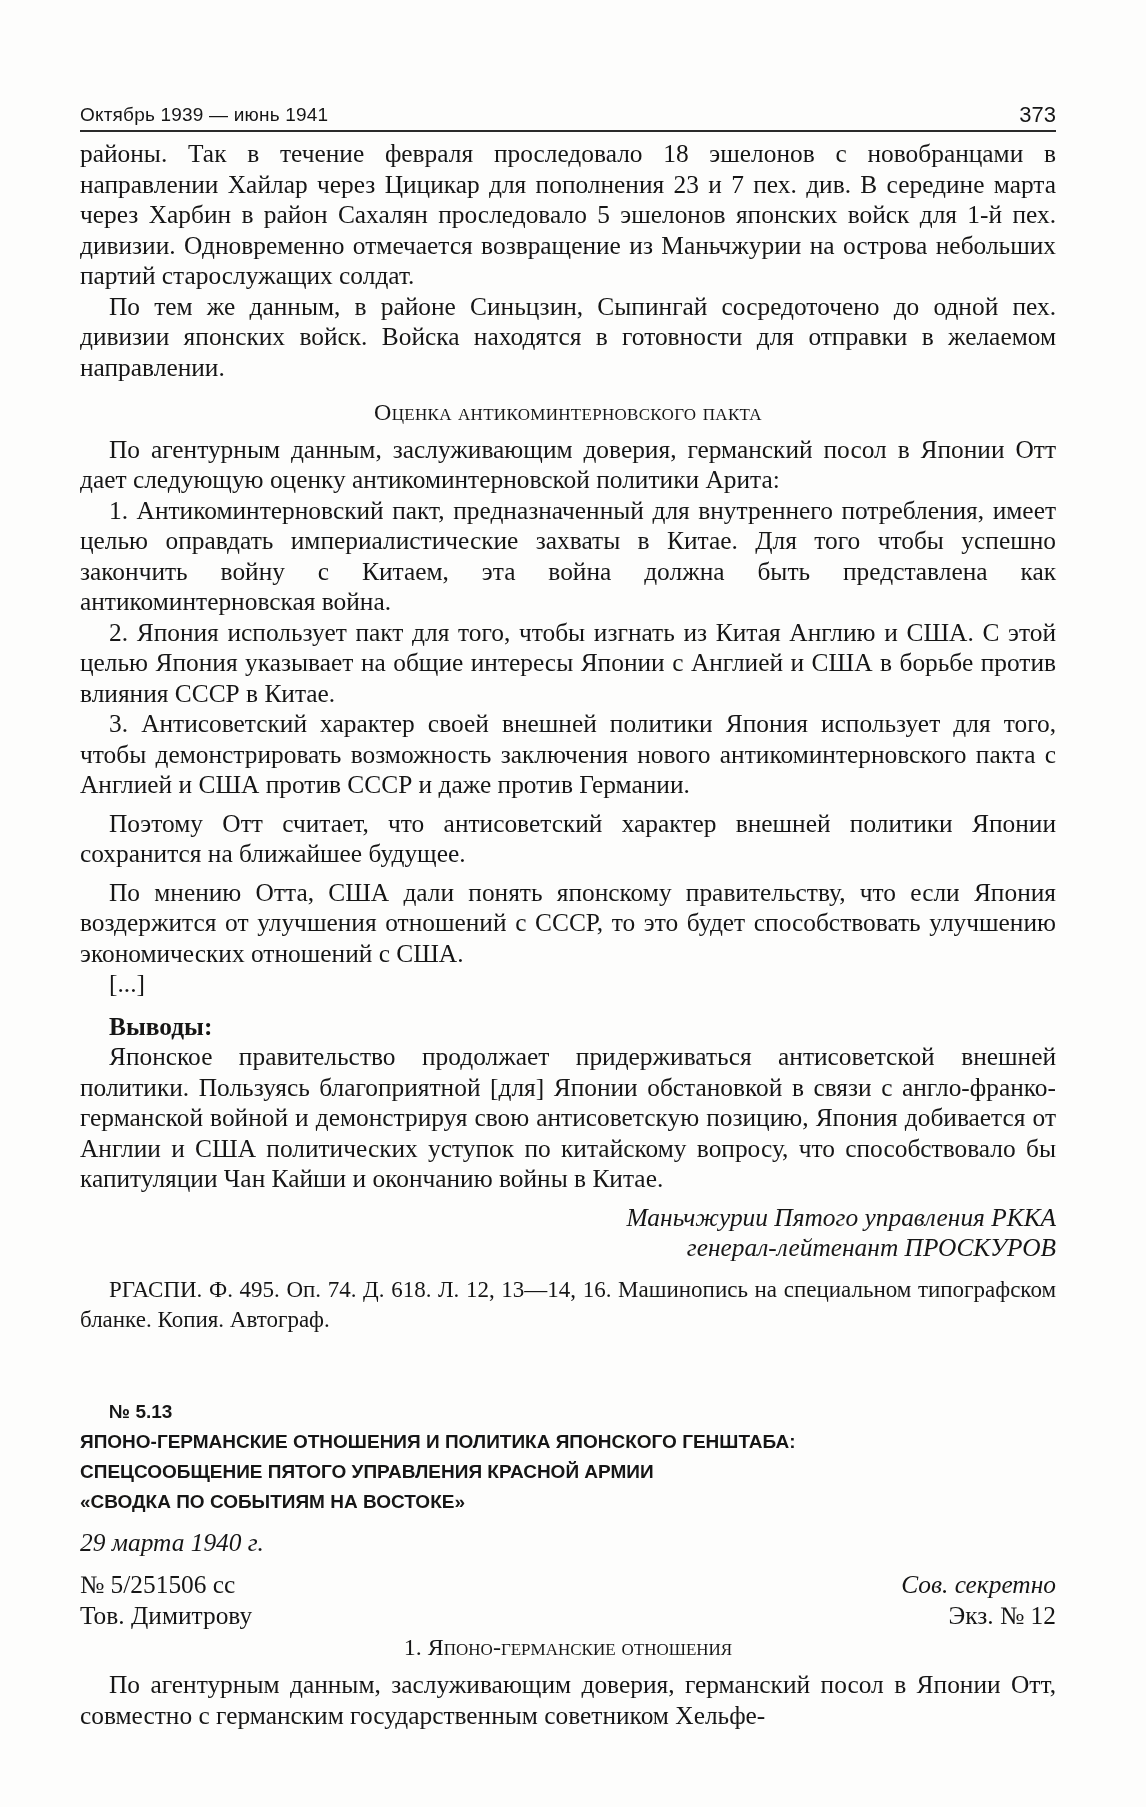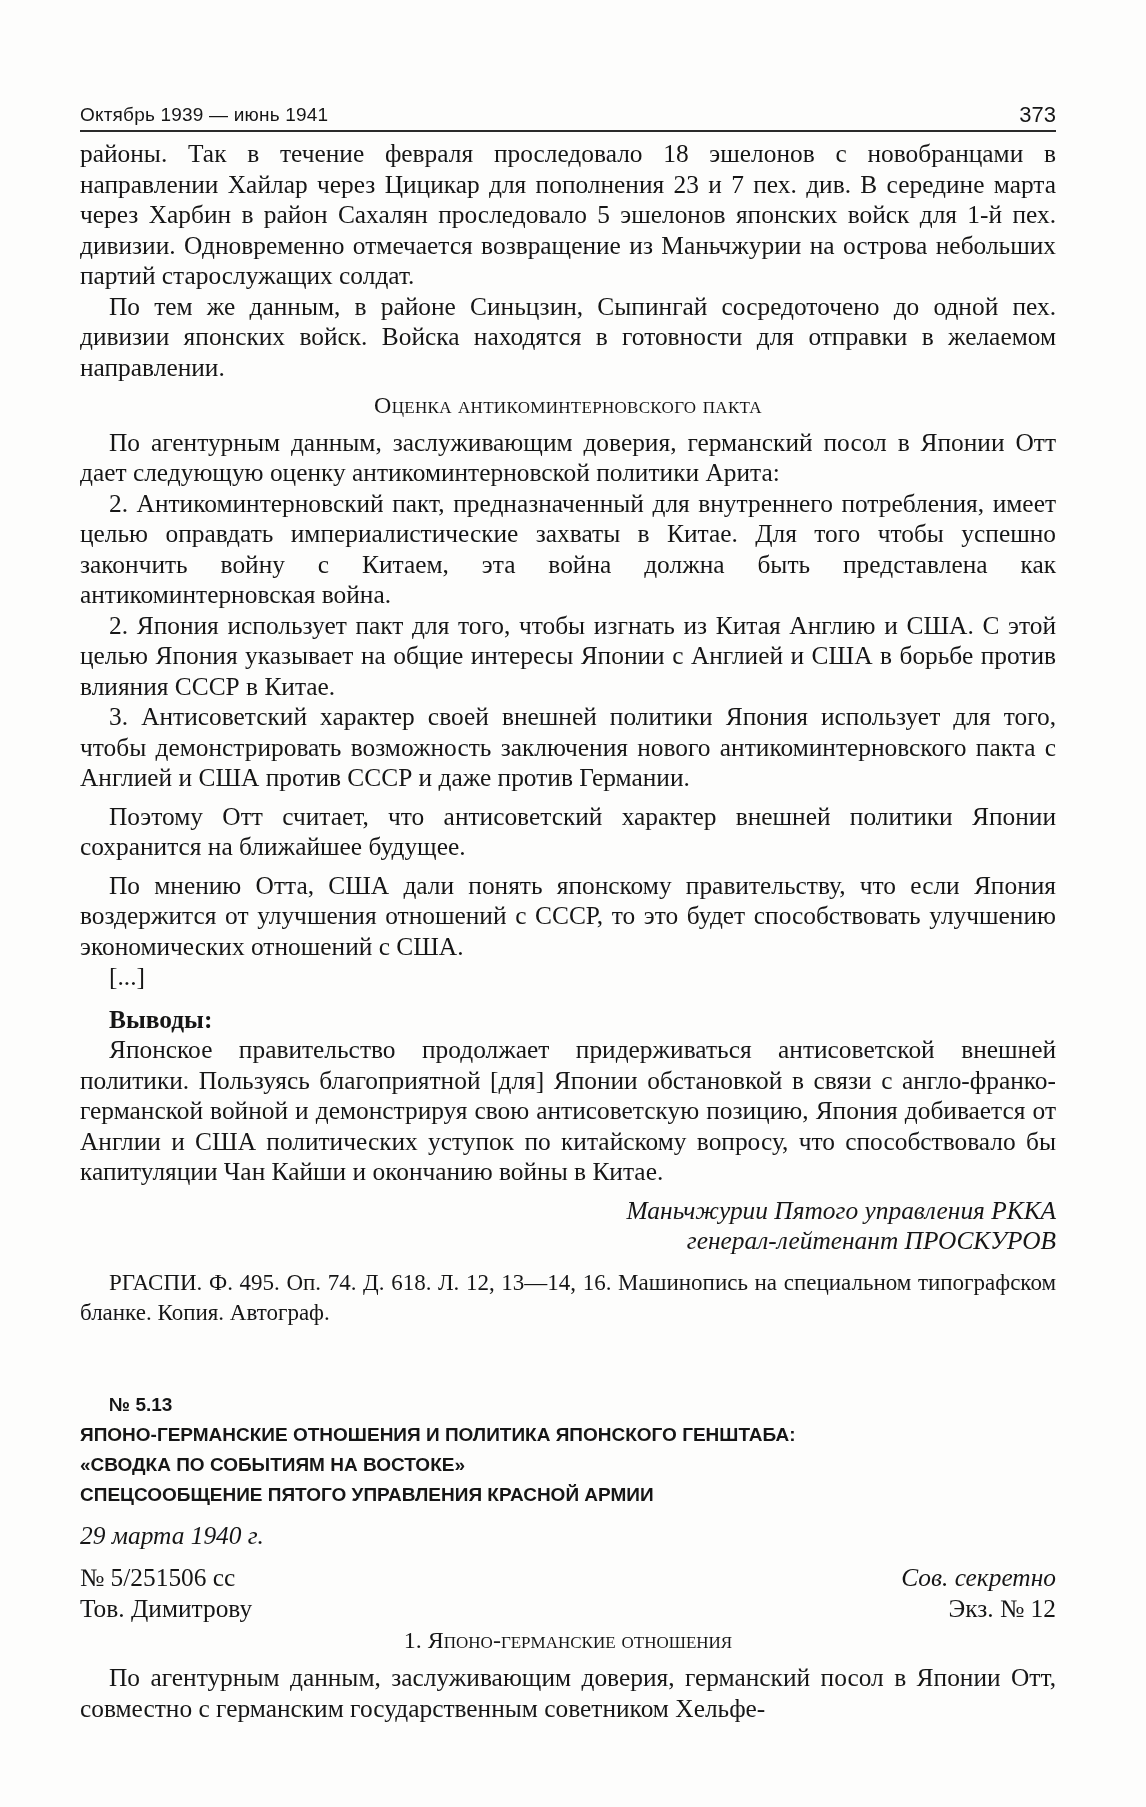--- a/index.html
+++ b/index.html
@@ -45,21 +45,21 @@
   }
   .body-text p {
     margin: 0;
     text-indent: 0;
   }
   .body-text p.ind { text-indent: 29px; }
   .body-text p.gap { margin-top: 8px; }
   .section-title {
     text-align: center;
     font-size: 24px;
-    margin: 8px 0 6px 0;
+    margin: 15px 0 6px 0;
     letter-spacing: 0.3px;
   }
   .bold-label { font-weight: bold; margin-top: 12px !important; }
   .signature {
     text-align: right;
     font-style: italic;
     margin-top: 8px;
   }
   .archive {
     margin-top: 12px !important;
@@ -107,43 +107,43 @@
 
   <div class="body-text">
     <p>районы. Так в течение февраля проследовало 18 эшелонов с новобранцами в направлении Хайлар через Цицикар для пополнения 23 и 7 пех. див. В середине марта через Харбин в район Сахалян проследовало 5 эшелонов японских войск для 1-й пех. дивизии. Одновременно отмечается возвращение из Маньчжурии на острова небольших партий старослужащих солдат.</p>
     <p class="ind">По тем же данным, в районе Синьцзин, Сыпингай сосредоточено до одной пех. дивизии японских войск. Войска находятся в готовности для отправки в желаемом направлении.</p>
 
     <div class="section-title">
       <span style="font-variant: small-caps;">Оценка антикоминтерновского пакта</span>
     </div>
 
     <p class="ind">По агентурным данным, заслуживающим доверия, германский посол в Японии Отт дает следующую оценку антикоминтерновской политики Арита:</p>
-    <p class="ind">2. Антикоминтерновский пакт, предназначенный для внутреннего потребления, имеет целью оправдать империалистические захваты в Китае. Для того чтобы успешно закончить войну с Китаем, эта война должна быть представлена как антикоминтерновская война.</p>
+    <p class="ind">1. Антикоминтерновский пакт, предназначенный для внутреннего потребления, имеет целью оправдать империалистические захваты в Китае. Для того чтобы успешно закончить войну с Китаем, эта война должна быть представлена как антикоминтерновская война.</p>
     <p class="ind">2. Япония использует пакт для того, чтобы изгнать из Китая Англию и США. С этой целью Япония указывает на общие интересы Японии с Англией и США в борьбе против влияния СССР в Китае.</p>
     <p class="ind">3. Антисоветский характер своей внешней политики Япония использует для того, чтобы демонстрировать возможность заключения нового антикоминтерновского пакта с Англией и США против СССР и даже против Германии.</p>
     <p class="ind gap">Поэтому Отт считает, что антисоветский характер внешней политики Японии сохранится на ближайшее будущее.</p>
     <p class="ind gap">По мнению Отта, США дали понять японскому правительству, что если Япония воздержится от улучшения отношений с СССР, то это будет способствовать улучшению экономических отношений с США.</p>
     <p class="ind">[...]</p>
 
     <p class="ind bold-label">Выводы:</p>
     <p class="ind">Японское правительство продолжает придерживаться антисоветской внешней политики. Пользуясь благоприятной [для] Японии обстановкой в связи с англо-франко-германской войной и демонстрируя свою антисоветскую позицию, Япония добивается от Англии и США политических уступок по китайскому вопросу, что способствовало бы капитуляции Чан Кайши и окончанию войны в Китае.</p>
 
     <div class="signature">
       <div>Маньчжурии Пятого управления РККА</div>
       <div>генерал-лейтенант ПРОСКУРОВ</div>
     </div>
 
     <p class="ind archive">РГАСПИ. Ф. 495. Оп. 74. Д. 618. Л. 12, 13—14, 16. Машинопись на специальном типографском бланке. Копия. Автограф.</p>
   </div>
 
   <div class="docno">
     <span class="heading-line" style="padding-left: 29px;">№ 5.13</span>
     <span class="heading-line">ЯПОНО-ГЕРМАНСКИЕ ОТНОШЕНИЯ И ПОЛИТИКА ЯПОНСКОГО ГЕНШТАБА:</span>
+    <span class="heading-line">СПЕЦСООБЩЕНИЕ ПЯТОГО УПРАВЛЕНИЯ КРАСНОЙ АРМИИ</span>
     <span class="heading-line">«СВОДКА ПО СОБЫТИЯМ НА ВОСТОКЕ»</span>
-    <span class="heading-line">СПЕЦСООБЩЕНИЕ ПЯТОГО УПРАВЛЕНИЯ КРАСНОЙ АРМИИ</span>
   </div>
 
   <div class="date-line">29 марта 1940 г.</div>
 
   <div class="meta-row first">
     <span>№ 5/251506 сс</span>
     <span class="italic">Сов. секретно</span>
   </div>
   <div class="meta-row">
     <span>Тов. Димитрову</span>

